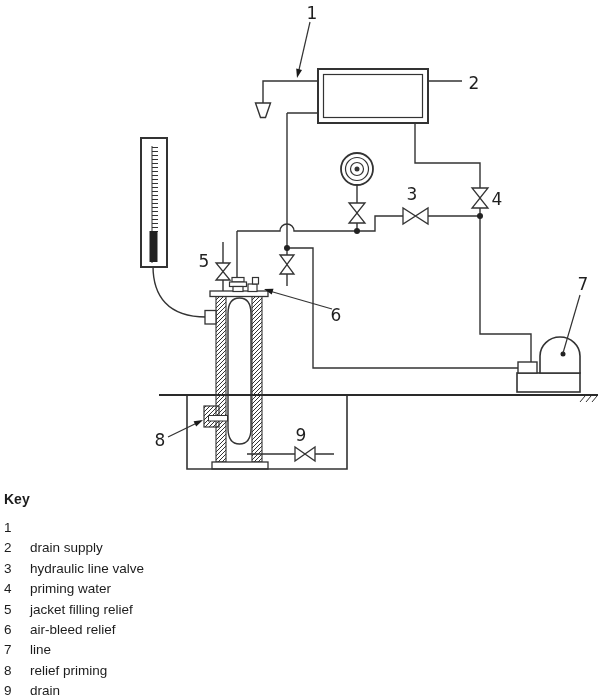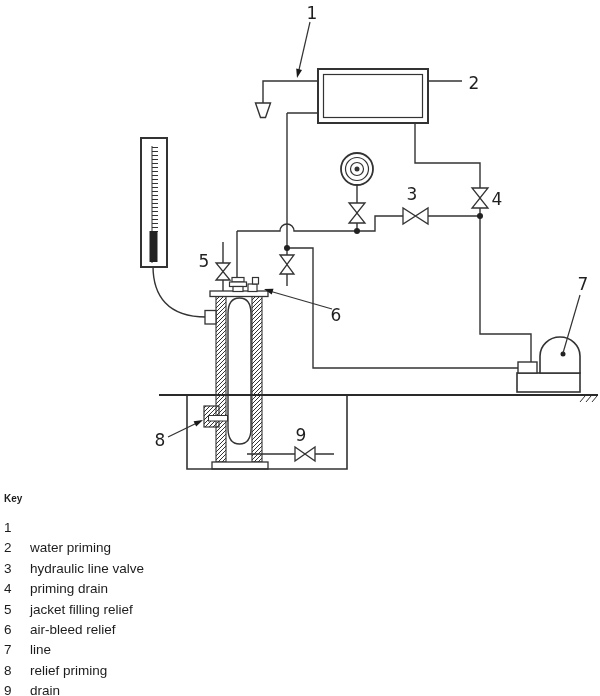--- a/index.html
+++ b/index.html
@@ -1,21 +1,21 @@
 <!DOCTYPE html>
 <html><head>
 <meta charset="utf-8">
 <style>
   html,body{margin:0;padding:0;background:#ffffff;}
   .page{position:relative;width:600px;height:696px;background:#ffffff;overflow:hidden;
         font-family:"Liberation Sans",sans-serif;color:#1f1f1f;}
   .diagram{position:absolute;left:0;top:0;}
   svg text{font-family:"DejaVu Sans",sans-serif;font-size:17px;fill:#1f1f1f;}
   .key{position:absolute;left:4px;top:492px;font-size:13.5px;line-height:20.4px;color:#1c1c1c;}
-  .key-title{font-weight:bold;font-size:10px;line-height:14px;}
+  .key-title{font-weight:bold;font-size:14px;line-height:14px;}
   .key-rows{margin-top:12px;}
   .key-row{display:flex;}
   .key-num{width:26px;flex:0 0 26px;}
   .key-label{flex:1;}
 </style>
 </head>
 <body>
 
 <div class="page">
 
@@ -181,29 +181,29 @@
   </svg>
 
   <div class="key">
     <div class="key-title">Key</div>
     <div class="key-rows">
       <div class="key-row">
         <span class="key-num">1</span>
       </div>
       <div class="key-row">
         <span class="key-num">2</span>
-        <span class="key-label">water priming</span>
+        <span class="key-label">drain supply</span>
       </div>
       <div class="key-row">
         <span class="key-num">3</span>
         <span class="key-label">hydraulic line valve</span>
       </div>
       <div class="key-row">
         <span class="key-num">4</span>
-        <span class="key-label">priming drain</span>
+        <span class="key-label">priming water</span>
       </div>
       <div class="key-row">
         <span class="key-num">5</span>
         <span class="key-label">jacket filling relief</span>
       </div>
       <div class="key-row">
         <span class="key-num">6</span>
         <span class="key-label">air-bleed relief</span>
       </div>
       <div class="key-row">

